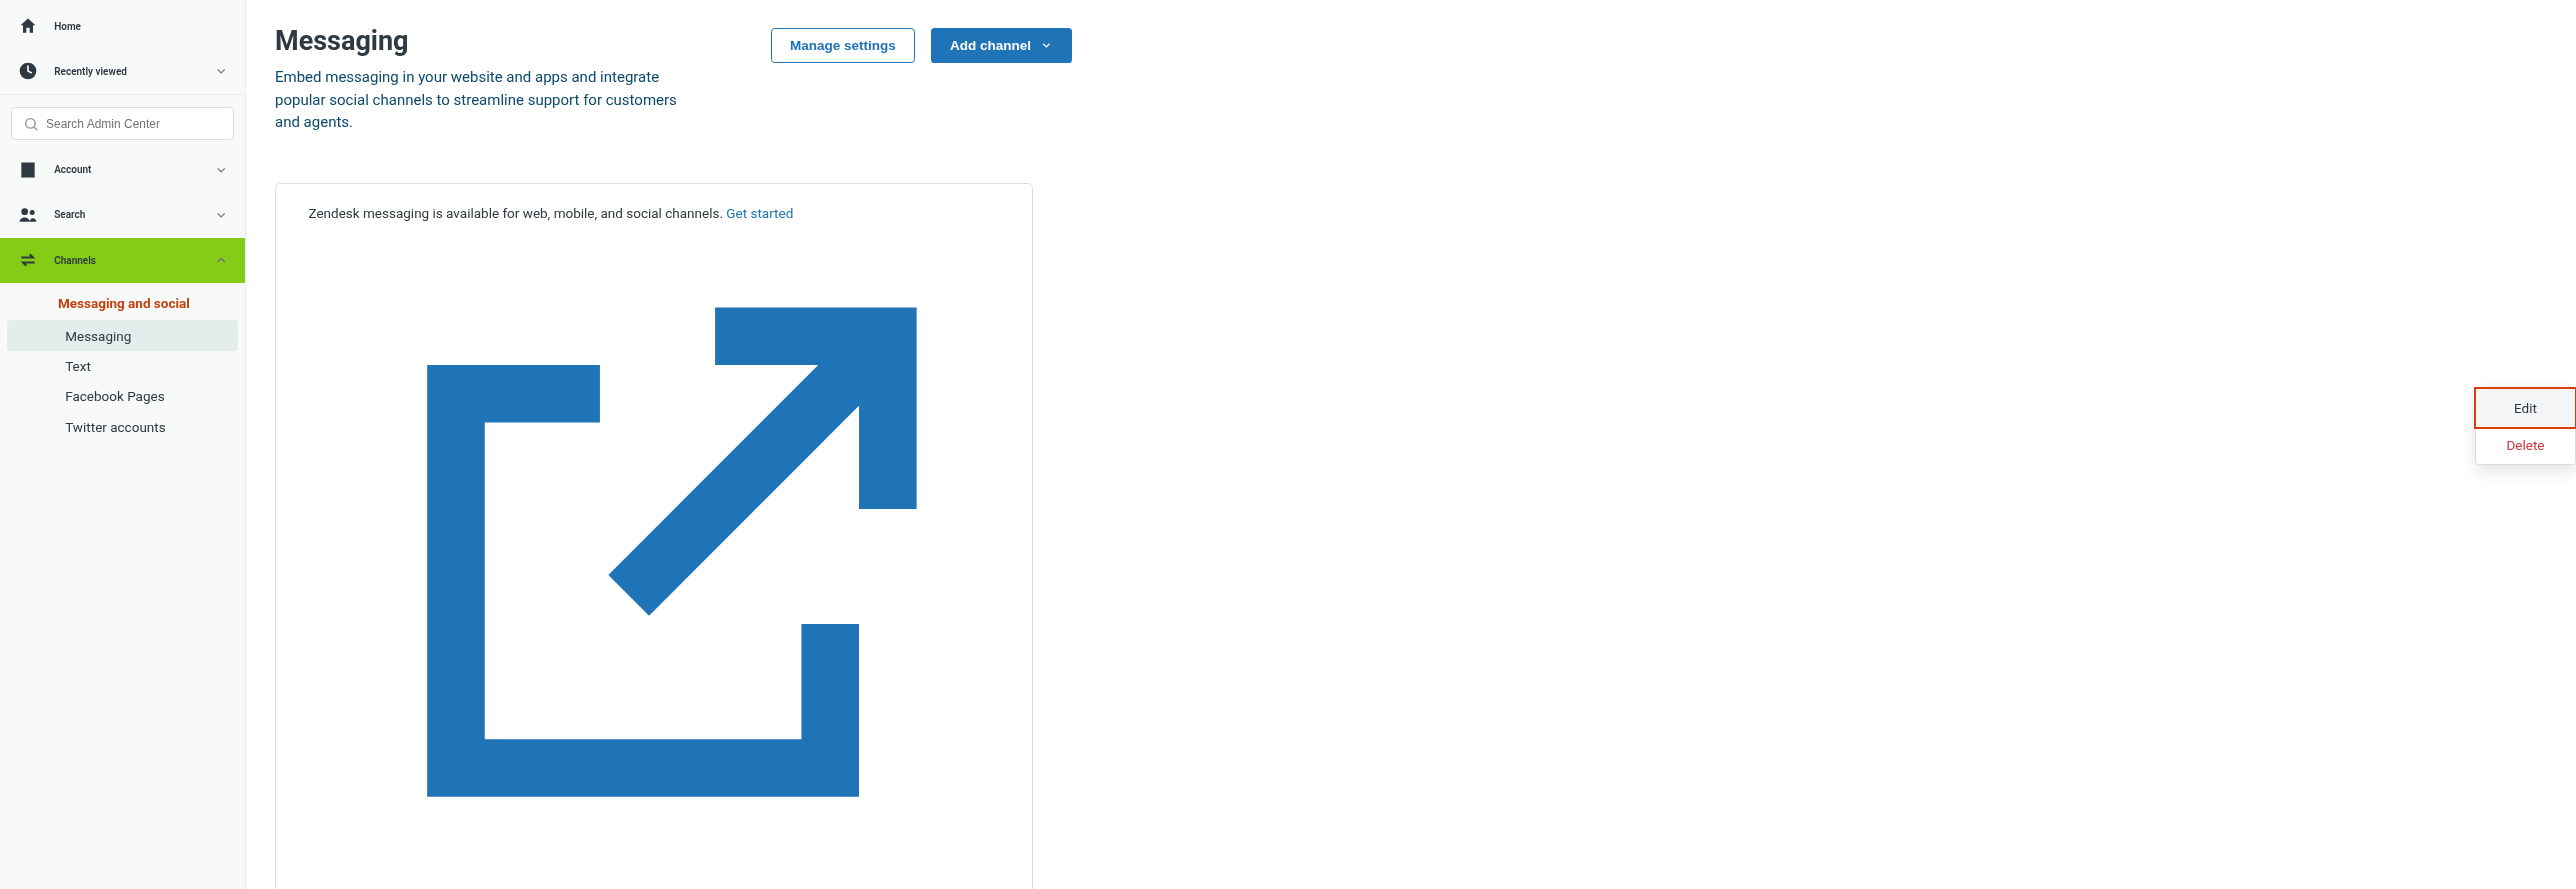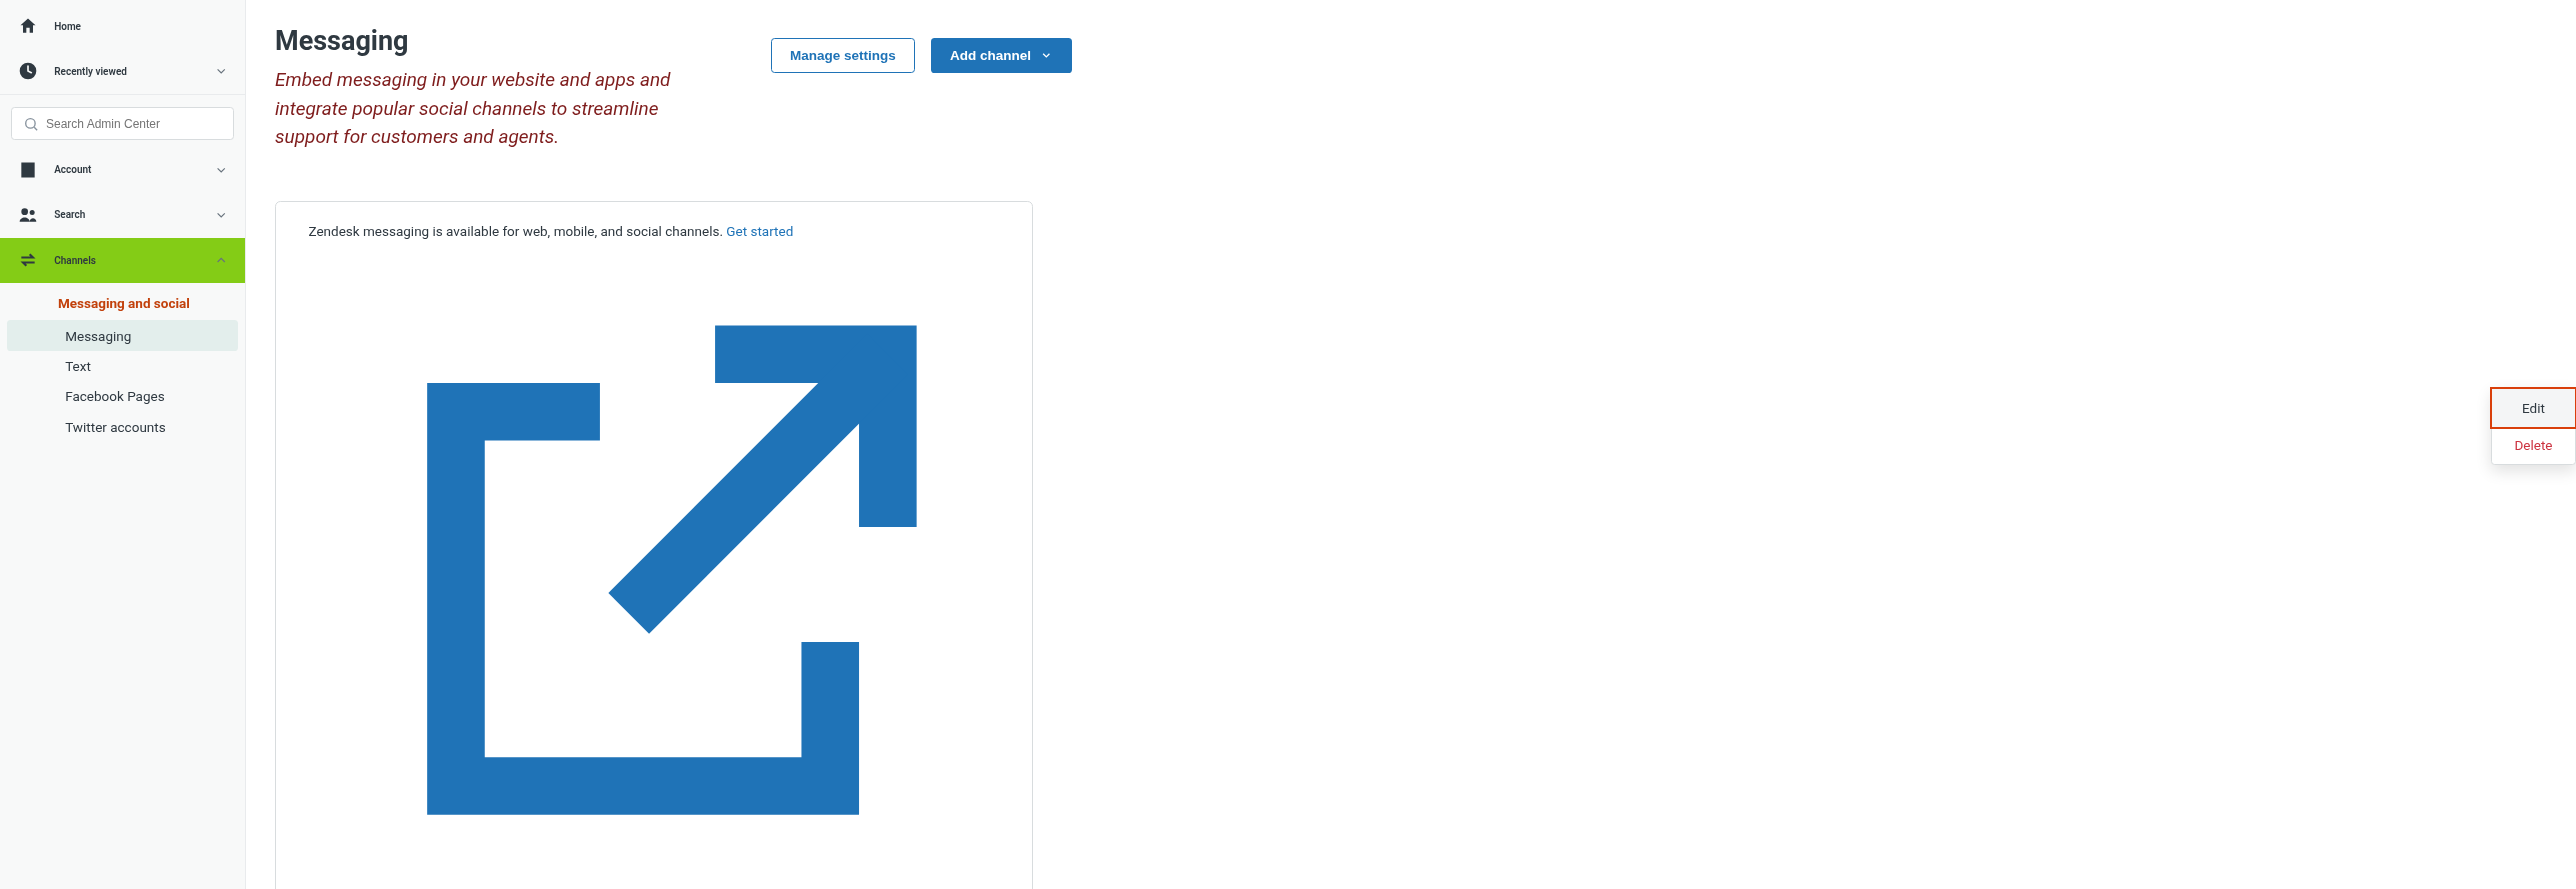--- a/index.html
+++ b/index.html
@@ -52,42 +52,42 @@
     padding: 7.2px 16.2px 7.2px 58px;
     font-size:13.5px; color:#2f3941; cursor:pointer;
     border-radius:3.6px; margin:0 7.2px;
   }
   .sub-item.sel { background:#e3eeec; }
   
   .main { flex:1; padding: 25px 29px 36px 29px; position:relative; }
   .header-row { display:flex; align-items:flex-start; gap:36px; }
   .title-block { max-width: 415px; }
   .page-title { font-size:27px; font-weight:700; color:#2f3941; margin-bottom:9px; }
-  .page-desc  { font-size:19px; color:#7f1d1d; line-height:1.5;font-style:italic; }
-  .header-actions { display:flex; gap:16.2px; margin-left:45px; margin-top:13px;}
+  .page-desc  { font-size:15px; color:#0c4a6e; line-height:1.5; }
+  .header-actions { display:flex; gap:16.2px; margin-left:45px; margin-top:3px;}
   .btn {
     display:inline-flex; align-items:center; gap:9px;
     padding:9px 18px; border-radius:3.6px; font-size:13.5px; font-weight:600; cursor:pointer;
     border:0.9px solid transparent;
   }
   .btn-outline { border-color:#1f73b7; color:#1f73b7; background:#fff; }
   .btn-primary { background:#1f73b7; color:#fff; }
   .btn-primary .chev { width:12.6px; height:12.6px; }
   .info-box {
     margin-top:49px;
     border:0.9px solid #d8dcde; border-radius:5.4px;
     padding:21.7px 32.5px; max-width:758px;
     font-size:13.5px;
   }
   .info-box a { color:#1f73b7; text-decoration:none;text-align:right; }
   .ext-icon { width:10.8px; height:10.8px; vertical-align:baseline; margin-left:3.6px; }
   
   .ctx-menu {
     position:absolute; right:0; top:388px;
-    width:85px; background:#fff; border:0.9px solid #d8dcde; border-radius:3.6px;
+    width:101px; background:#fff; border:0.9px solid #d8dcde; border-radius:3.6px;
     box-shadow:0 5.4px 16.2px rgba(0,0,0,0.12); overflow:visible;
   }
   .ctx-item { padding:10.8px 18px; font-size:13.5px; cursor:pointer; text-align:center;}
   .ctx-item.highlight { background:#f4f5f6; outline:2.7px solid #d93f0b; outline-offset:-0.9px;}
   .ctx-item.danger { color:#cc3340; }
 </style>
 </head>
 <body>
 
 <div class="app">

